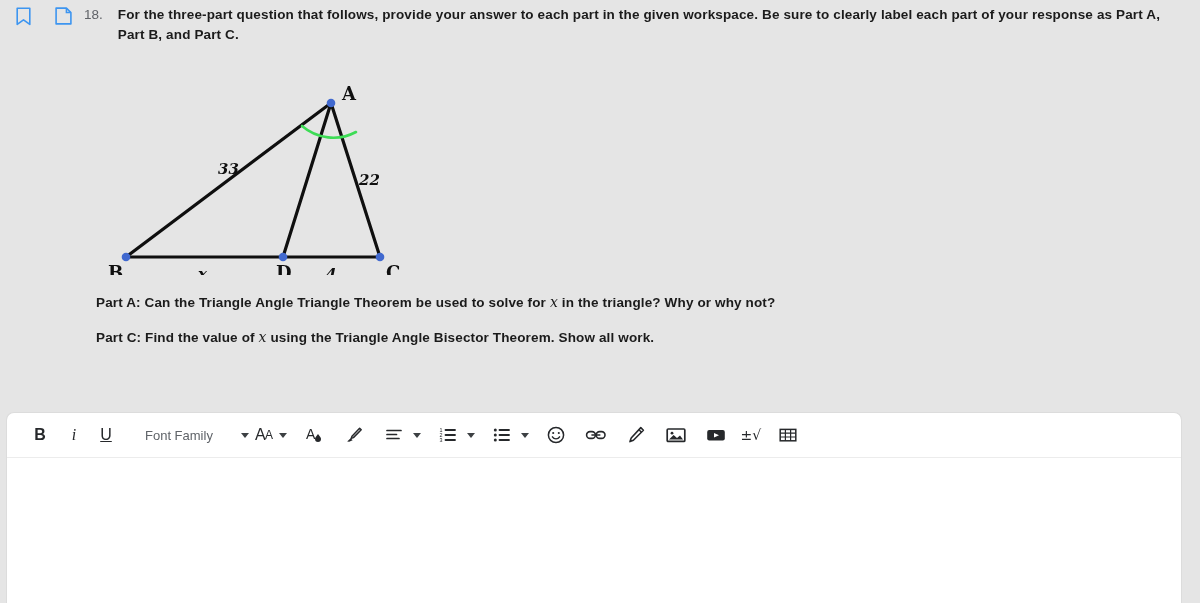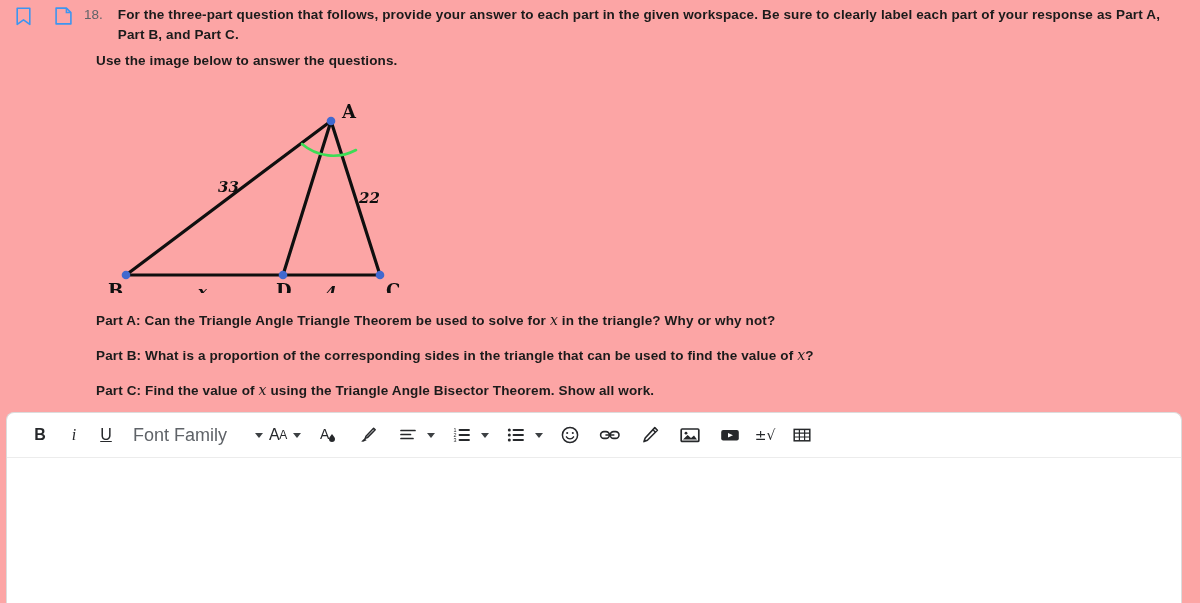--- a/index.html
+++ b/index.html
@@ -7,21 +7,21 @@
   html, body {
     margin: 0; padding: 0;
     width: 1200px; height: 603px;
     background: #ffffff;
     font-family: "Liberation Sans", sans-serif;
     overflow: hidden;
   }
   #page {
     position: relative;
     width: 1200px; height: 603px;
-    background: #fca5a5;
+    background: #e5e5e5;
   }
 
   
   .q-header {
     position: absolute;
     left: 0; top: 0;
     width: 1200px;
     display: flex;
     align-items: flex-start;
     padding-top: 3px;
@@ -139,22 +139,22 @@
     font-size: 16px; font-style: italic;
     font-family: "Liberation Serif", serif;
   }
   .tb-underline {
     width: 26px; margin-left: 6px;
     font-size: 16px;
     text-decoration: underline;
     font-family: "Liberation Sans", sans-serif;
   }
   .tb-fontfamily {
-    margin-left: 14px;
-    font-size: 18px;
+    margin-left: 26px;
+    font-size: 13px;
     color: #5f6368;
     white-space: nowrap;
   }
   .caret {
     width: 0; height: 0;
     border-left: 4px solid transparent;
     border-right: 4px solid transparent;
     border-top: 5px solid #3c4043;
     display: inline-block;
   }
@@ -203,21 +203,20 @@
         <path d="M11.4 1.1v4.5h4.5" stroke="#3d95f0" stroke-width="1.5" fill="none"></path>
       </svg>
     </div>
 
     <div class="q-number">18.</div>
     <div class="q-text">For the three-part question that follows, provide your answer to each part in the given workspace. Be sure to clearly label each part of your response as Part A, Part B, and Part C.</div>
   </div>
 
   <div class="q-body">
 
-    <div class="prompt-line">Use the image below to answer the questions.</div>
 
     <div class="figure">
       <svg width="330" height="215" viewBox="0 0 330 215">
 
         <g stroke="#0f0f0f" stroke-width="3.2" fill="none" stroke-linecap="round">
           <line x1="30" y1="197" x2="235" y2="43"></line>
           <line x1="235" y1="43" x2="284" y2="197"></line>
           <line x1="30" y1="197" x2="284" y2="197"></line>
           <line x1="235" y1="43" x2="187" y2="197"></line>
         </g>
@@ -239,23 +238,20 @@
         <text x="122" y="114" font-family="DejaVu Serif, serif" font-size="15" font-weight="bold" font-style="italic" fill="#0f0f0f">33</text>
         <text x="263" y="125" font-family="DejaVu Serif, serif" font-size="15" font-weight="bold" font-style="italic" fill="#0f0f0f">22</text>
         <text x="102" y="219" font-family="DejaVu Serif, serif" font-size="15" font-weight="bold" font-style="italic" fill="#0f0f0f">x</text>
         <text x="230" y="219" font-family="DejaVu Serif, serif" font-size="15" font-weight="bold" font-style="italic" fill="#0f0f0f">4</text>
       </svg>
     </div>
 
     <div class="parts">
       <div class="part-line">
         <span>Part A: Can the Triangle Angle Triangle Theorem be used to solve for </span><span class="mvar">x</span><span> in the triangle? Why or why not?</span>
-      </div>
-      <div class="part-line">
-        <span>Part B: What is a proportion of the corresponding sides in the triangle that can be used to find the value of </span><span class="mvar">x</span><span>?</span>
       </div>
       <div class="part-line">
         <span>Part C: Find the value of </span><span class="mvar">x</span><span> using the Triangle Angle Bisector Theorem. Show all work.</span>
       </div>
     </div>
   </div>
 
   <div class="editor-panel">
 
     <div class="toolbar">

